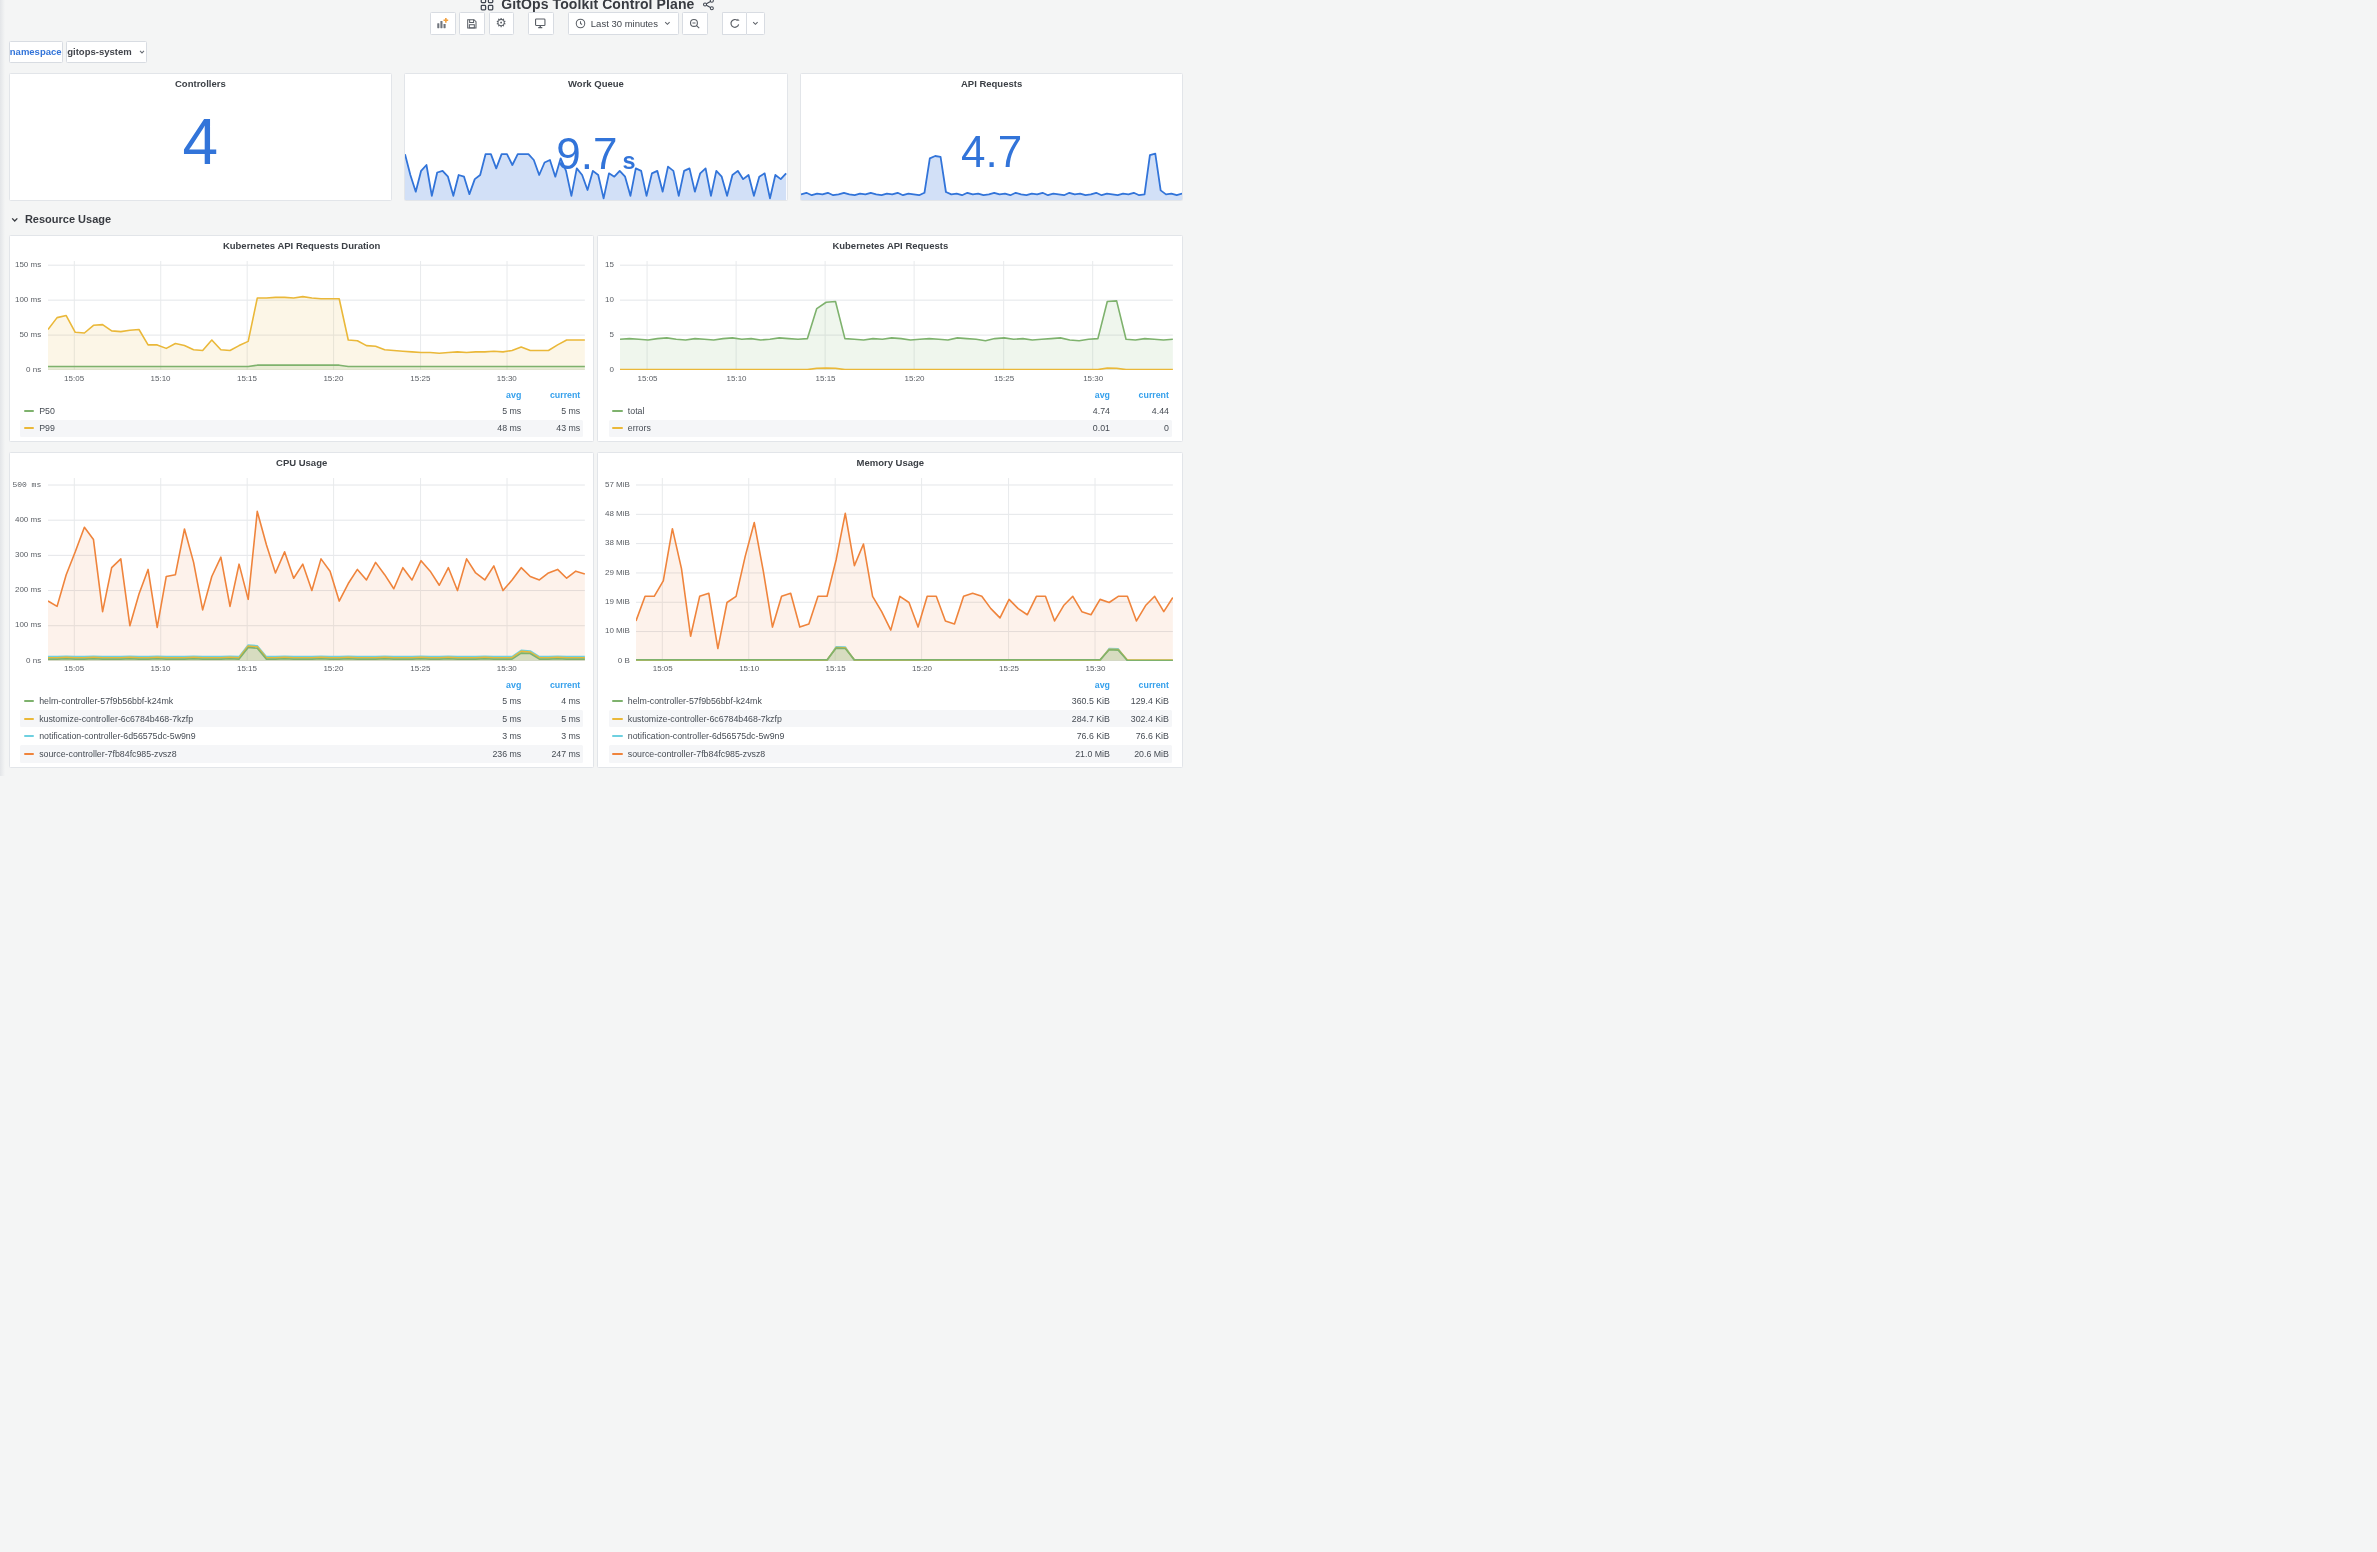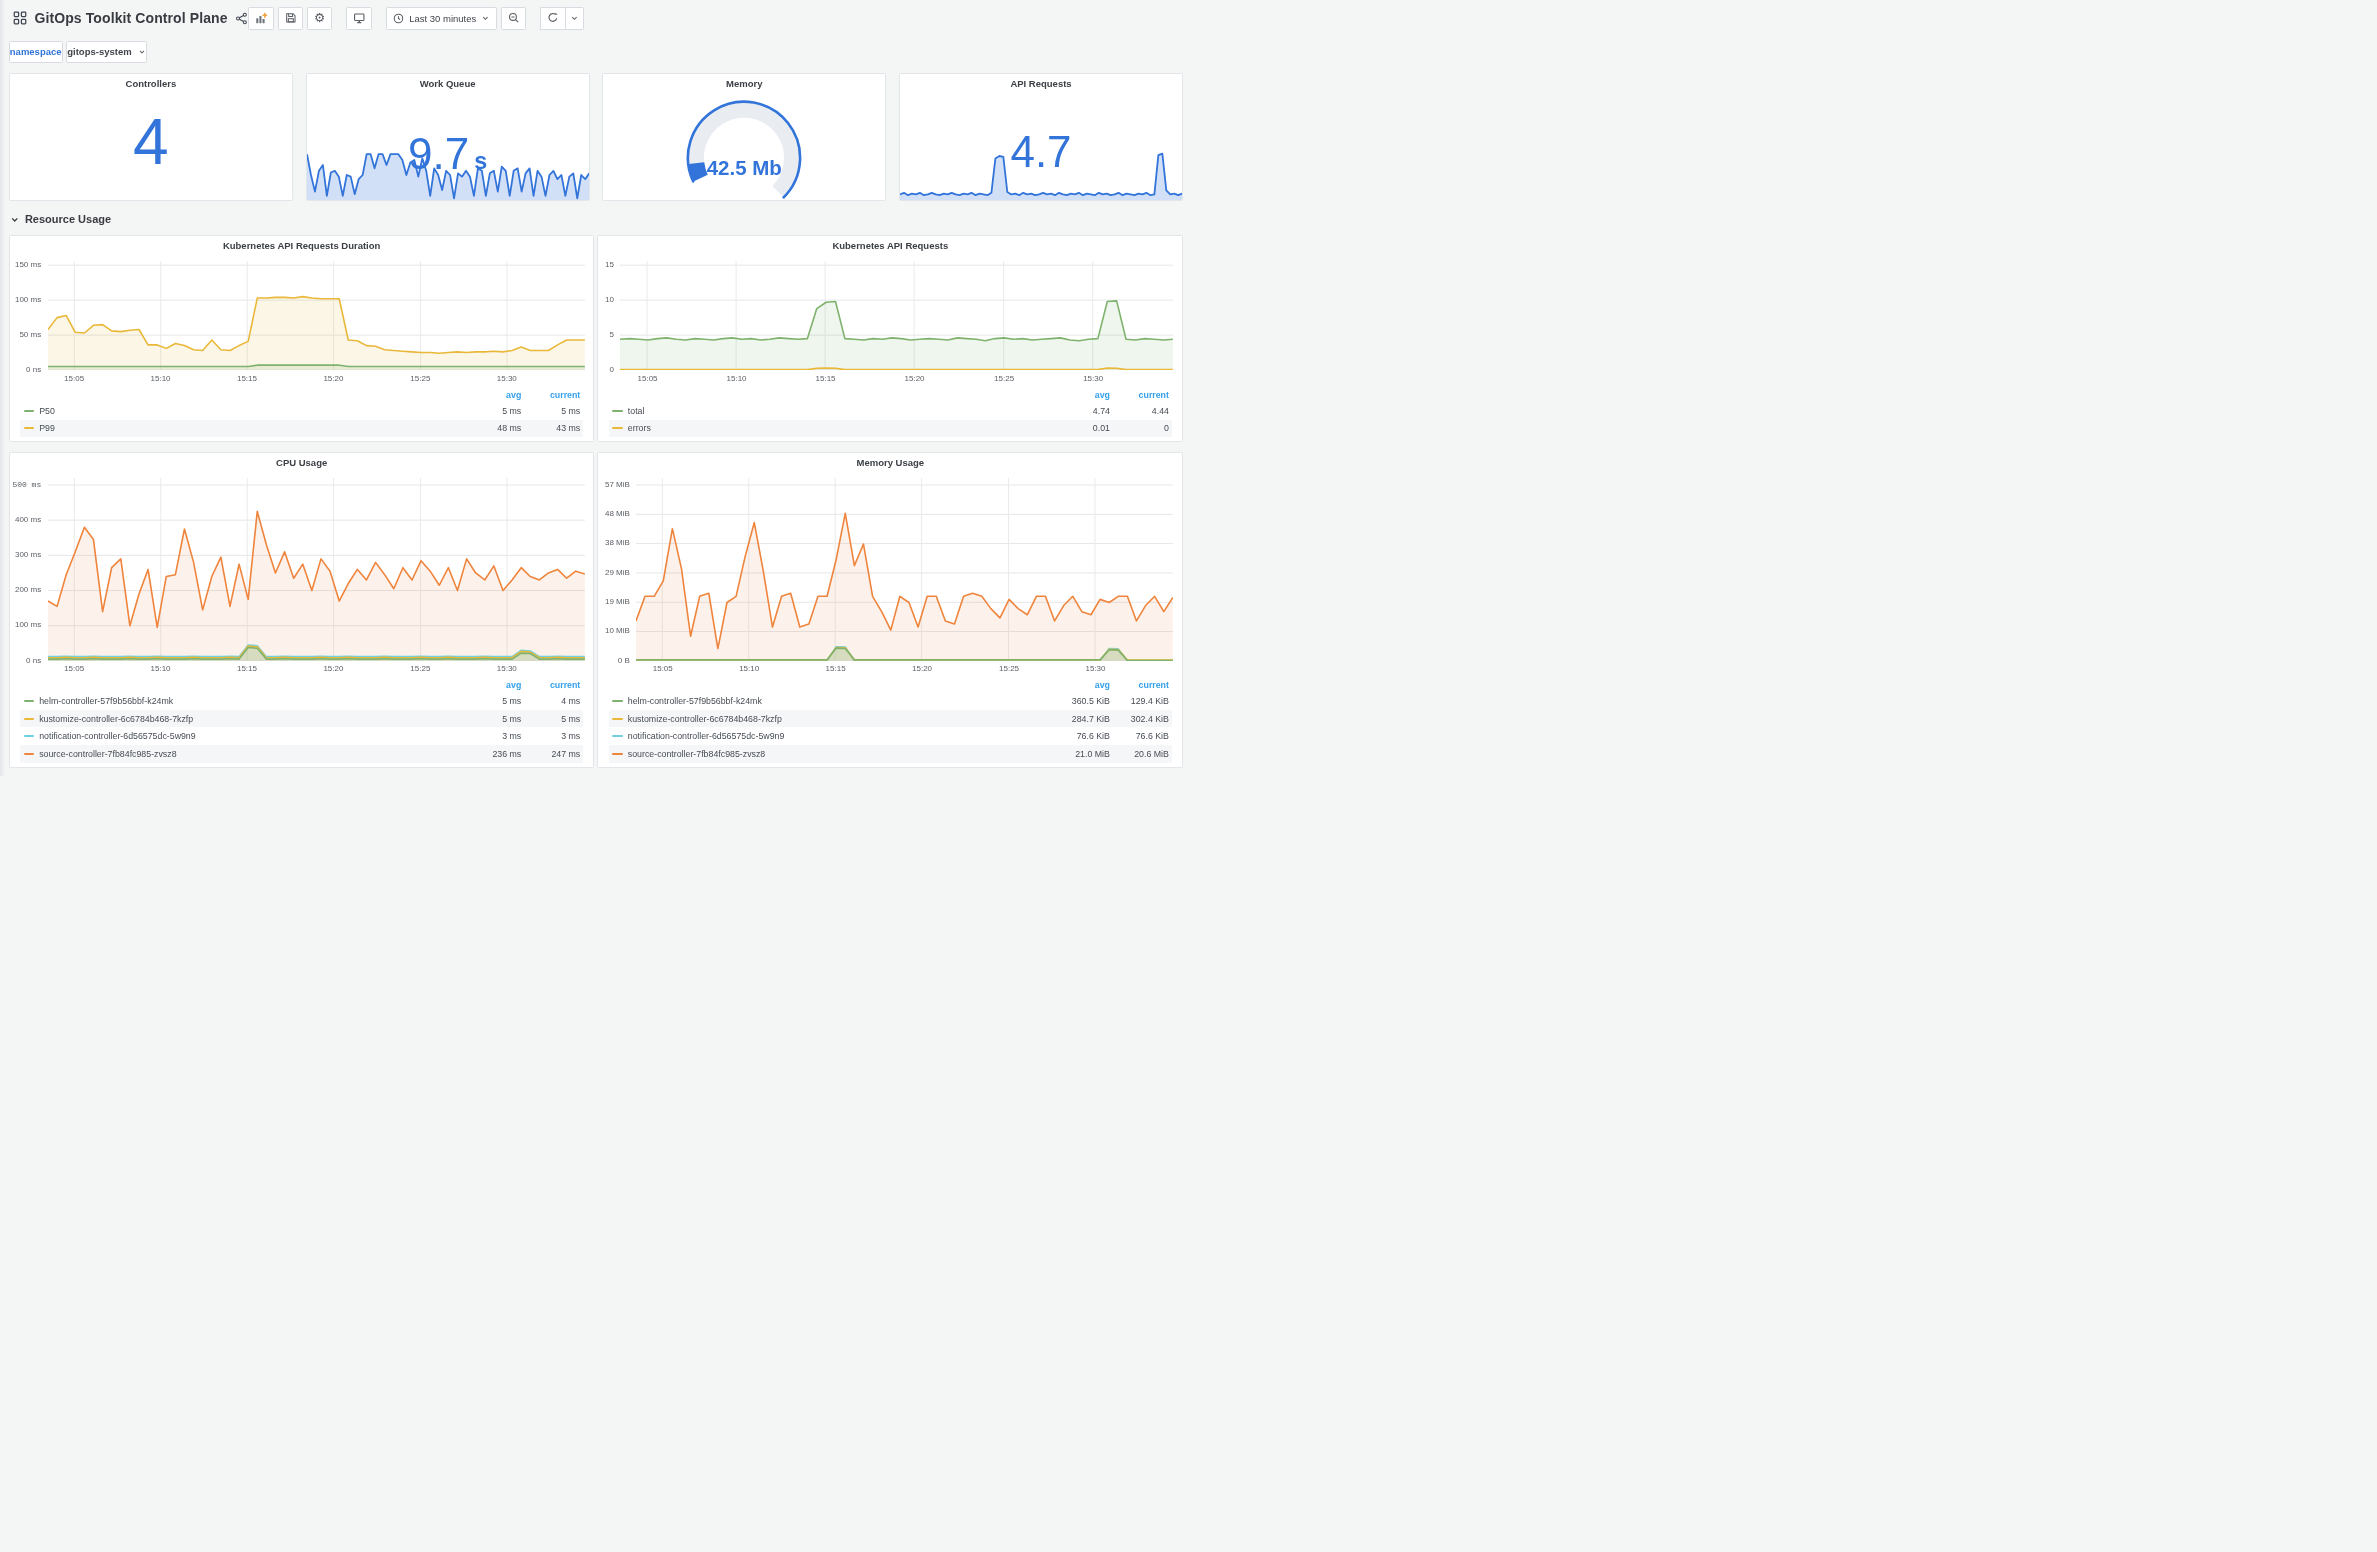--- a/index.html
+++ b/index.html
@@ -8,21 +8,21 @@
     font-family: "Liberation Sans", sans-serif;
     background:#f4f5f5;
     color:#464c54;
     position:relative;
   }
   .left-edge{position:absolute;left:0;top:0;bottom:0;width:5.1px;
     background:linear-gradient(to right,#e3e5e8,#f4f5f5);z-index:5;}
   .page{padding:0 5.9px 0 8.8px;}
 
   
-  .dash-header{height:35px;display:flex;align-items:center;justify-content:flex-start;padding:1.5px 1.5px 0 4.4px;}
+  .dash-header{height:35px;display:flex;align-items:center;justify-content:flex-end;padding:1.5px 1.5px 0 4.4px;flex-direction:column;}
   .header-left{display:flex;align-items:center;gap:7.3px;}
   .page-title{font-size:14px;font-weight:600;color:#383b41;letter-spacing:0.1px;}
   .hicon{display:inline-flex;align-items:center;}
   .toolbar{display:flex;align-items:center;gap:3.7px;}
   .tb{height:23px;min-width:24px;display:inline-flex;align-items:center;justify-content:center;gap:5.1px;
       background:#fff;border:0.7px solid #d8dce2;border-radius:1.5px;padding:0 5.9px;cursor:pointer;
       font-family:inherit;font-size:9.5px;color:#41454c;}
   .tb-gap{width:6.6px;}
   .tb-split{display:inline-flex;}
   .tb-split .tb{border-radius:0;}
@@ -192,33 +192,20 @@
     <section class="panel">
       <h2 class="panel-title">Work Queue</h2>
       <div class="stat-body">
         <div class="spark" style="height:50px">
             <svg viewBox="0 0 1000 400" preserveAspectRatio="none" style="height:100%">
               <path d="M0.0,33.3 L14.1,200.0 L28.2,333.3 L42.3,166.7 L56.3,120.0 L70.4,366.7 L84.5,180.0 L98.6,166.7 L112.7,213.3 L126.8,366.7 L140.8,200.0 L154.9,213.3 L169.0,353.3 L183.1,233.3 L197.2,200.0 L211.3,33.3 L225.4,33.3 L239.4,146.7 L253.5,33.3 L267.6,33.3 L281.7,120.0 L295.8,33.3 L309.9,33.3 L323.9,33.3 L338.0,80.0 L352.1,200.0 L366.2,100.0 L380.3,80.0 L394.4,213.3 L408.5,66.7 L422.5,166.7 L436.6,366.7 L450.7,146.7 L464.8,200.0 L478.9,320.0 L493.0,166.7 L507.0,200.0 L521.1,386.7 L535.2,186.7 L549.3,213.3 L563.4,166.7 L577.5,213.3 L591.5,366.7 L605.6,146.7 L619.7,166.7 L633.8,366.7 L647.9,186.7 L662.0,166.7 L676.1,333.3 L690.1,133.3 L704.2,166.7 L718.3,366.7 L732.4,166.7 L746.5,146.7 L760.6,333.3 L774.6,186.7 L788.7,146.7 L802.8,366.7 L816.9,166.7 L831.0,213.3 L845.1,366.7 L859.2,200.0 L873.2,166.7 L887.3,233.3 L901.4,200.0 L915.5,366.7 L929.6,213.3 L943.7,186.7 L957.7,386.7 L971.8,200.0 L985.9,233.3 L1000.0,186.7 L1000,400 L0,400 Z" fill="rgba(50,116,217,0.22)"></path>
               <path d="M0.0,33.3 L14.1,200.0 L28.2,333.3 L42.3,166.7 L56.3,120.0 L70.4,366.7 L84.5,180.0 L98.6,166.7 L112.7,213.3 L126.8,366.7 L140.8,200.0 L154.9,213.3 L169.0,353.3 L183.1,233.3 L197.2,200.0 L211.3,33.3 L225.4,33.3 L239.4,146.7 L253.5,33.3 L267.6,33.3 L281.7,120.0 L295.8,33.3 L309.9,33.3 L323.9,33.3 L338.0,80.0 L352.1,200.0 L366.2,100.0 L380.3,80.0 L394.4,213.3 L408.5,66.7 L422.5,166.7 L436.6,366.7 L450.7,146.7 L464.8,200.0 L478.9,320.0 L493.0,166.7 L507.0,200.0 L521.1,386.7 L535.2,186.7 L549.3,213.3 L563.4,166.7 L577.5,213.3 L591.5,366.7 L605.6,146.7 L619.7,166.7 L633.8,366.7 L647.9,186.7 L662.0,166.7 L676.1,333.3 L690.1,133.3 L704.2,166.7 L718.3,366.7 L732.4,166.7 L746.5,146.7 L760.6,333.3 L774.6,186.7 L788.7,146.7 L802.8,366.7 L816.9,166.7 L831.0,213.3 L845.1,366.7 L859.2,200.0 L873.2,166.7 L887.3,233.3 L901.4,200.0 L915.5,366.7 L929.6,213.3 L943.7,186.7 L957.7,386.7 L971.8,200.0 L985.9,233.3 L1000.0,186.7" fill="none" stroke="#3274d9" stroke-width="1.8" vector-effect="non-scaling-stroke" stroke-linejoin="round"></path>
             </svg>
           </div>
         <div class="stat-value v-workqueue"><span>9.7</span><span class="stat-unit">s</span></div>
-      </div>
-    </section>
-    <section class="panel">
-      <h2 class="panel-title">Memory</h2>
-      <div class="stat-body">
-        <div class="gauge-wrap">
-            <svg viewBox="0 0 240 190">
-              <path d="M45.7,144.7 A82,82 0 1 1 178.0,168.0" fill="none" stroke="#e9edf2" stroke-width="27"></path>
-              <path d="M45.7,144.7 A82,82 0 0 1 38.5,119.3" fill="none" stroke="#3274d9" stroke-width="27"></path>
-              <path d="M33.0,150.6 A96,96 0 1 1 187.9,177.9" fill="none" stroke="#3274d9" stroke-width="4.5" stroke-linecap="round"></path>
-            </svg>
-          <div class="gauge-value">42.5 Mb</div>
-        </div>
       </div>
     </section>
     <section class="panel">
       <h2 class="panel-title">API Requests</h2>
       <div class="stat-body">
         <div class="spark" style="height:48px">
             <svg viewBox="0 0 1000 400" preserveAspectRatio="none" style="height:100%">
               <path d="M0.0,353.3 L14.1,340.0 L28.2,360.0 L42.3,346.7 L56.3,353.3 L70.4,340.0 L84.5,360.0 L98.6,353.3 L112.7,340.0 L126.8,353.3 L140.8,360.0 L154.9,346.7 L169.0,353.3 L183.1,340.0 L197.2,353.3 L211.3,360.0 L225.4,346.7 L239.4,353.3 L253.5,340.0 L267.6,360.0 L281.7,346.7 L295.8,353.3 L309.9,360.0 L323.9,340.0 L338.0,53.3 L352.1,33.3 L366.2,40.0 L380.3,333.3 L394.4,353.3 L408.5,346.7 L422.5,360.0 L436.6,340.0 L450.7,353.3 L464.8,346.7 L478.9,360.0 L493.0,353.3 L507.0,340.0 L521.1,353.3 L535.2,346.7 L549.3,360.0 L563.4,340.0 L577.5,353.3 L591.5,360.0 L605.6,346.7 L619.7,353.3 L633.8,340.0 L647.9,360.0 L662.0,346.7 L676.1,353.3 L690.1,360.0 L704.2,340.0 L718.3,353.3 L732.4,346.7 L746.5,360.0 L760.6,353.3 L774.6,340.0 L788.7,360.0 L802.8,346.7 L816.9,353.3 L831.0,360.0 L845.1,346.7 L859.2,353.3 L873.2,340.0 L887.3,360.0 L901.4,353.3 L915.5,26.7 L929.6,13.3 L943.7,320.0 L957.7,353.3 L971.8,346.7 L985.9,360.0 L1000.0,346.7 L1000,400 L0,400 Z" fill="rgba(50,116,217,0.22)"></path>
               <path d="M0.0,353.3 L14.1,340.0 L28.2,360.0 L42.3,346.7 L56.3,353.3 L70.4,340.0 L84.5,360.0 L98.6,353.3 L112.7,340.0 L126.8,353.3 L140.8,360.0 L154.9,346.7 L169.0,353.3 L183.1,340.0 L197.2,353.3 L211.3,360.0 L225.4,346.7 L239.4,353.3 L253.5,340.0 L267.6,360.0 L281.7,346.7 L295.8,353.3 L309.9,360.0 L323.9,340.0 L338.0,53.3 L352.1,33.3 L366.2,40.0 L380.3,333.3 L394.4,353.3 L408.5,346.7 L422.5,360.0 L436.6,340.0 L450.7,353.3 L464.8,346.7 L478.9,360.0 L493.0,353.3 L507.0,340.0 L521.1,353.3 L535.2,346.7 L549.3,360.0 L563.4,340.0 L577.5,353.3 L591.5,360.0 L605.6,346.7 L619.7,353.3 L633.8,340.0 L647.9,360.0 L662.0,346.7 L676.1,353.3 L690.1,360.0 L704.2,340.0 L718.3,353.3 L732.4,346.7 L746.5,360.0 L760.6,353.3 L774.6,340.0 L788.7,360.0 L802.8,346.7 L816.9,353.3 L831.0,360.0 L845.1,346.7 L859.2,353.3 L873.2,340.0 L887.3,360.0 L901.4,353.3 L915.5,26.7 L929.6,13.3 L943.7,320.0 L957.7,353.3 L971.8,346.7 L985.9,360.0 L1000.0,346.7" fill="none" stroke="#3274d9" stroke-width="1.8" vector-effect="non-scaling-stroke" stroke-linejoin="round"></path>
             </svg>

